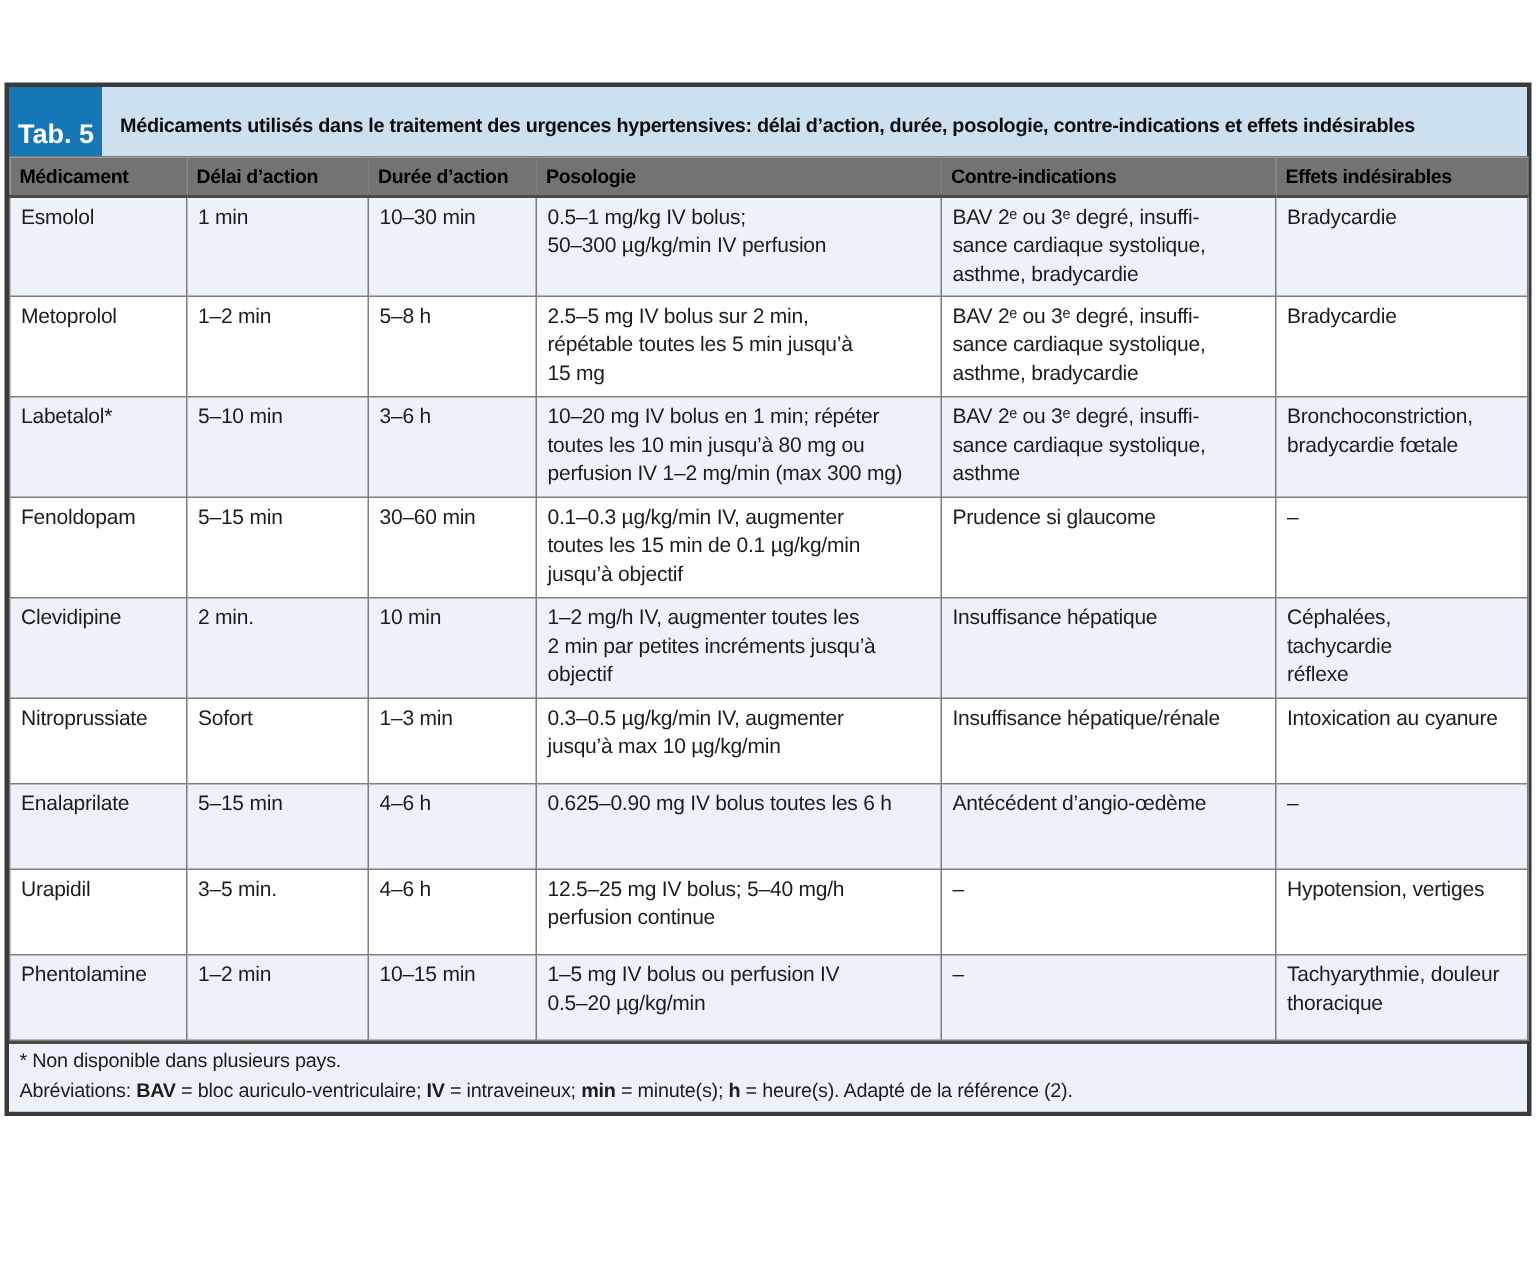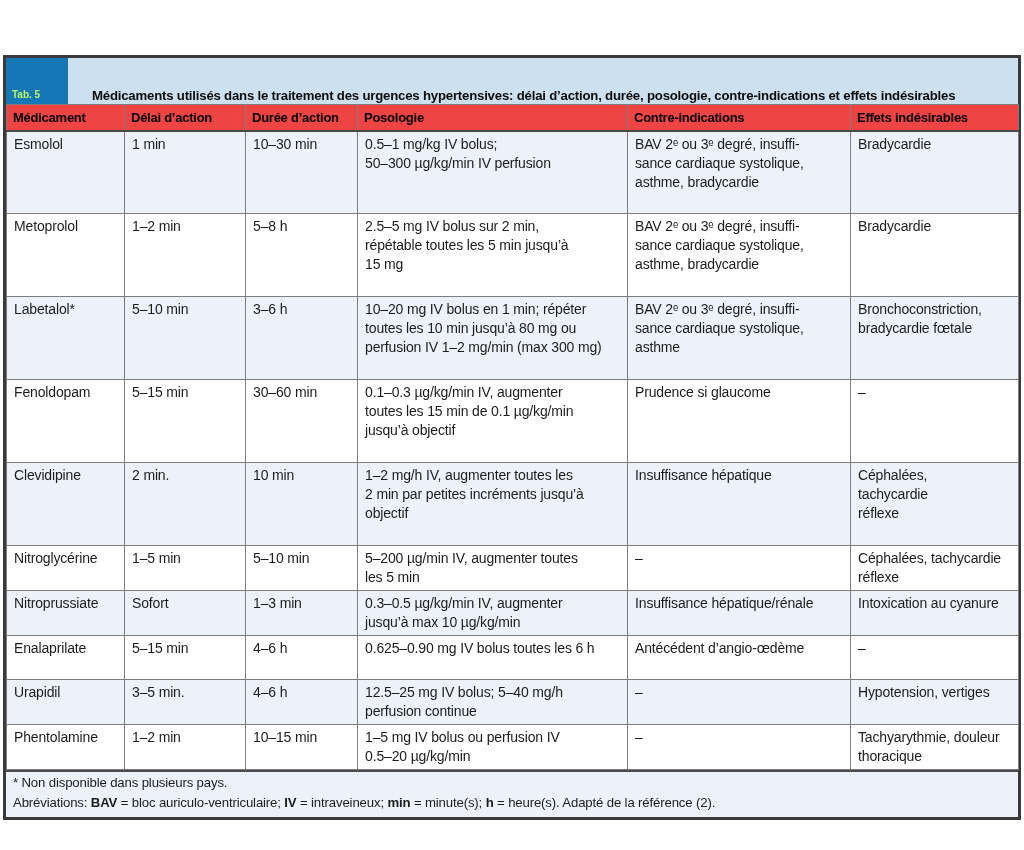--- a/index.html
+++ b/index.html
@@ -23,74 +23,74 @@
   
   .band {
     display: flex;
     height: 46px;
     background: var(--band-bg, #cde0ef);
   }
   .tab-box {
     width: 62px;
     flex: 0 0 62px;
     background: var(--accent, #1577b5);
-    color: #bef264;
+    color: #ffffff;
     font-weight: bold;
-    font-size: 10px;
+    font-size: 18px;
     display: flex;
     align-items: flex-end;
     padding: 0 0 4px 6px;
     box-sizing: border-box;
   }
   .band-title {
     flex: 1;
     display: flex;
-    align-items: flex-end;
-    padding: 6px 4px 0 24px;
+    align-items: center;
+    padding: 6px 4px 0 12px;
     font-weight: bold;
     font-size: 13.2px;
     letter-spacing: -0.2px;
     color: #0d0d0d;
     line-height: 16px;
   }
   
   table {
     width: 100%;
     border-collapse: collapse;
     table-layout: fixed;
   }
   th, td {
     border: 1px solid #7d7d7d;
     vertical-align: top;
     text-align: left;
     box-sizing: border-box;
     color: #1c1c1c;
   }
   th {
-    background: #ef4444;
+    background: #737373;
     color: #000000;
     font-weight: bold;
     font-size: 13px;
     letter-spacing: -0.25px;
     padding: 5px 3px 4px 6px;
     white-space: nowrap;
     border-bottom: 2px solid #4a4a4a;
     height: 26px;
   }
   td {
     font-size: 14px;
     letter-spacing: -0.15px;
     line-height: 19px;
     padding: 3px 4px 3px 7px;
     white-space: pre-line;
   }
   tbody tr:nth-child(odd) { background: var(--stripe, #edf2fa); }
   tbody tr:nth-child(even) { background: #ffffff; }
-  tbody tr.tall { height: 83px; }
-  tbody tr.short { height: 44px; }
+  tbody tr.tall { height: 67px; }
+  tbody tr.short { height: 57px; }
   
   .footnotes {
     background: var(--stripe, #edf2fa);
     border-top: 2px solid #4a4a4a;
     padding: 1px 8px 5px 7px;
     font-size: 13.2px;
     line-height: 19.5px;
     letter-spacing: -0.15px;
     color: #1c1c1c;
   }
@@ -182,30 +182,20 @@
           <td>10 min</td>
           <td>1–2 mg/h IV, augmenter toutes les
 2 min par petites incréments jusqu’à
 objectif</td>
           <td>Insuffisance hépatique</td>
           <td>Céphalées,
 tachycardie
 réflexe</td>
         </tr>
         <tr class="short">
-          <td>Nitroglycérine</td>
-          <td>1–5 min</td>
-          <td>5–10 min</td>
-          <td>5–200 µg/min IV, augmenter toutes
-les 5 min</td>
-          <td>–</td>
-          <td>Céphalées, tachycardie
-réflexe</td>
-        </tr>
-        <tr class="short">
           <td>Nitroprussiate</td>
           <td>Sofort</td>
           <td>1–3 min</td>
           <td>0.3–0.5 µg/kg/min IV, augmenter
 jusqu’à max 10 µg/kg/min</td>
           <td>Insuffisance hépatique/rénale</td>
           <td>Intoxication au cyanure</td>
         </tr>
         <tr class="short">
           <td>Enalaprilate</td>

